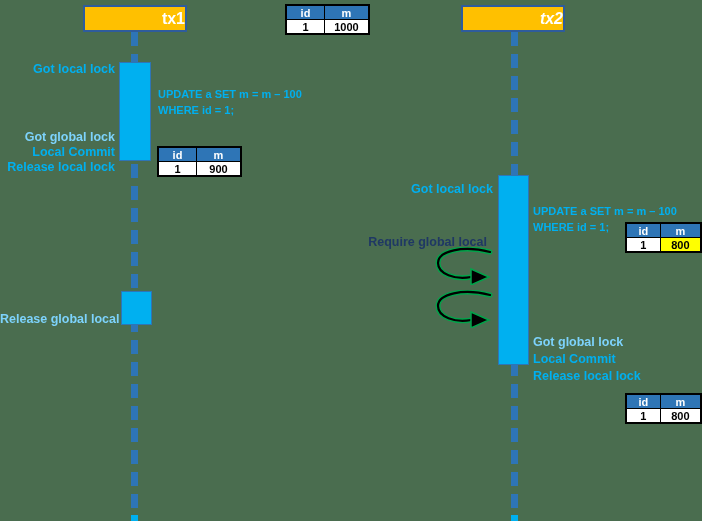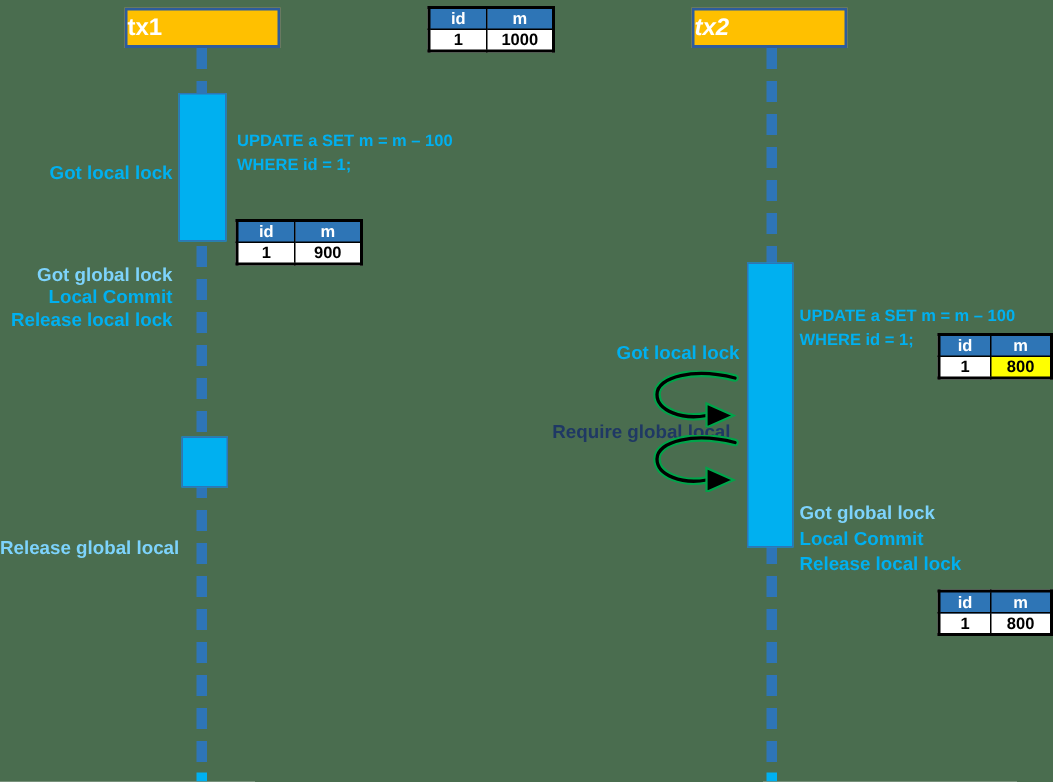--- a/index.html
+++ b/index.html
@@ -4,31 +4,31 @@
 <style>
   html,body{margin:0;padding:0;}
   body{font-family:"Liberation Sans",sans-serif;}
   .canvas{
     position:relative;width:702px;height:521px;overflow:hidden;
     background:#4A6D4F;
   }
   .abs{position:absolute;}
   .tx-header{
     width:104px;height:27px;background:#FFC000;border:2px solid #2E5C9C;
-    box-sizing:border-box;display:flex;align-items:center;justify-content:flex-start;
+    box-sizing:border-box;display:flex;align-items:center;justify-content:flex-end;
     color:#fff;font-weight:700;font-size:16px;
   }
   .lifeline{
     width:7px;
     background:repeating-linear-gradient(to bottom,#2E75B6 0 14px,transparent 14px 22px);
   }
   .stub{width:7px;height:6px;background:#00B0F0;}
   .bar{background:#00B0F0;border:1px solid #2E75B6;box-sizing:border-box;}
   .lbl{font-weight:700;font-size:12.5px;line-height:14px;white-space:nowrap;}
-  .r{text-align:right;margin-top:46px;}
+  .r{text-align:right;}
   .cyan{color:#00B0F0;}
   .green{color:#7dd3fc;}
   .navy{color:#1F3864;}
   .sql{font-weight:700;font-size:11px;line-height:16px;color:#00B0F0;white-space:nowrap;}
   table.db{border-collapse:collapse;border:2px solid #000;background:#fff;}
   table.db td{
     border:1px solid #000;height:13px;padding:0 2px;
     text-align:center;font-size:11px;font-weight:600;color:#000;
   }
   table.db td.hdr{background:#2E75B6;color:#fff;font-weight:700;}

